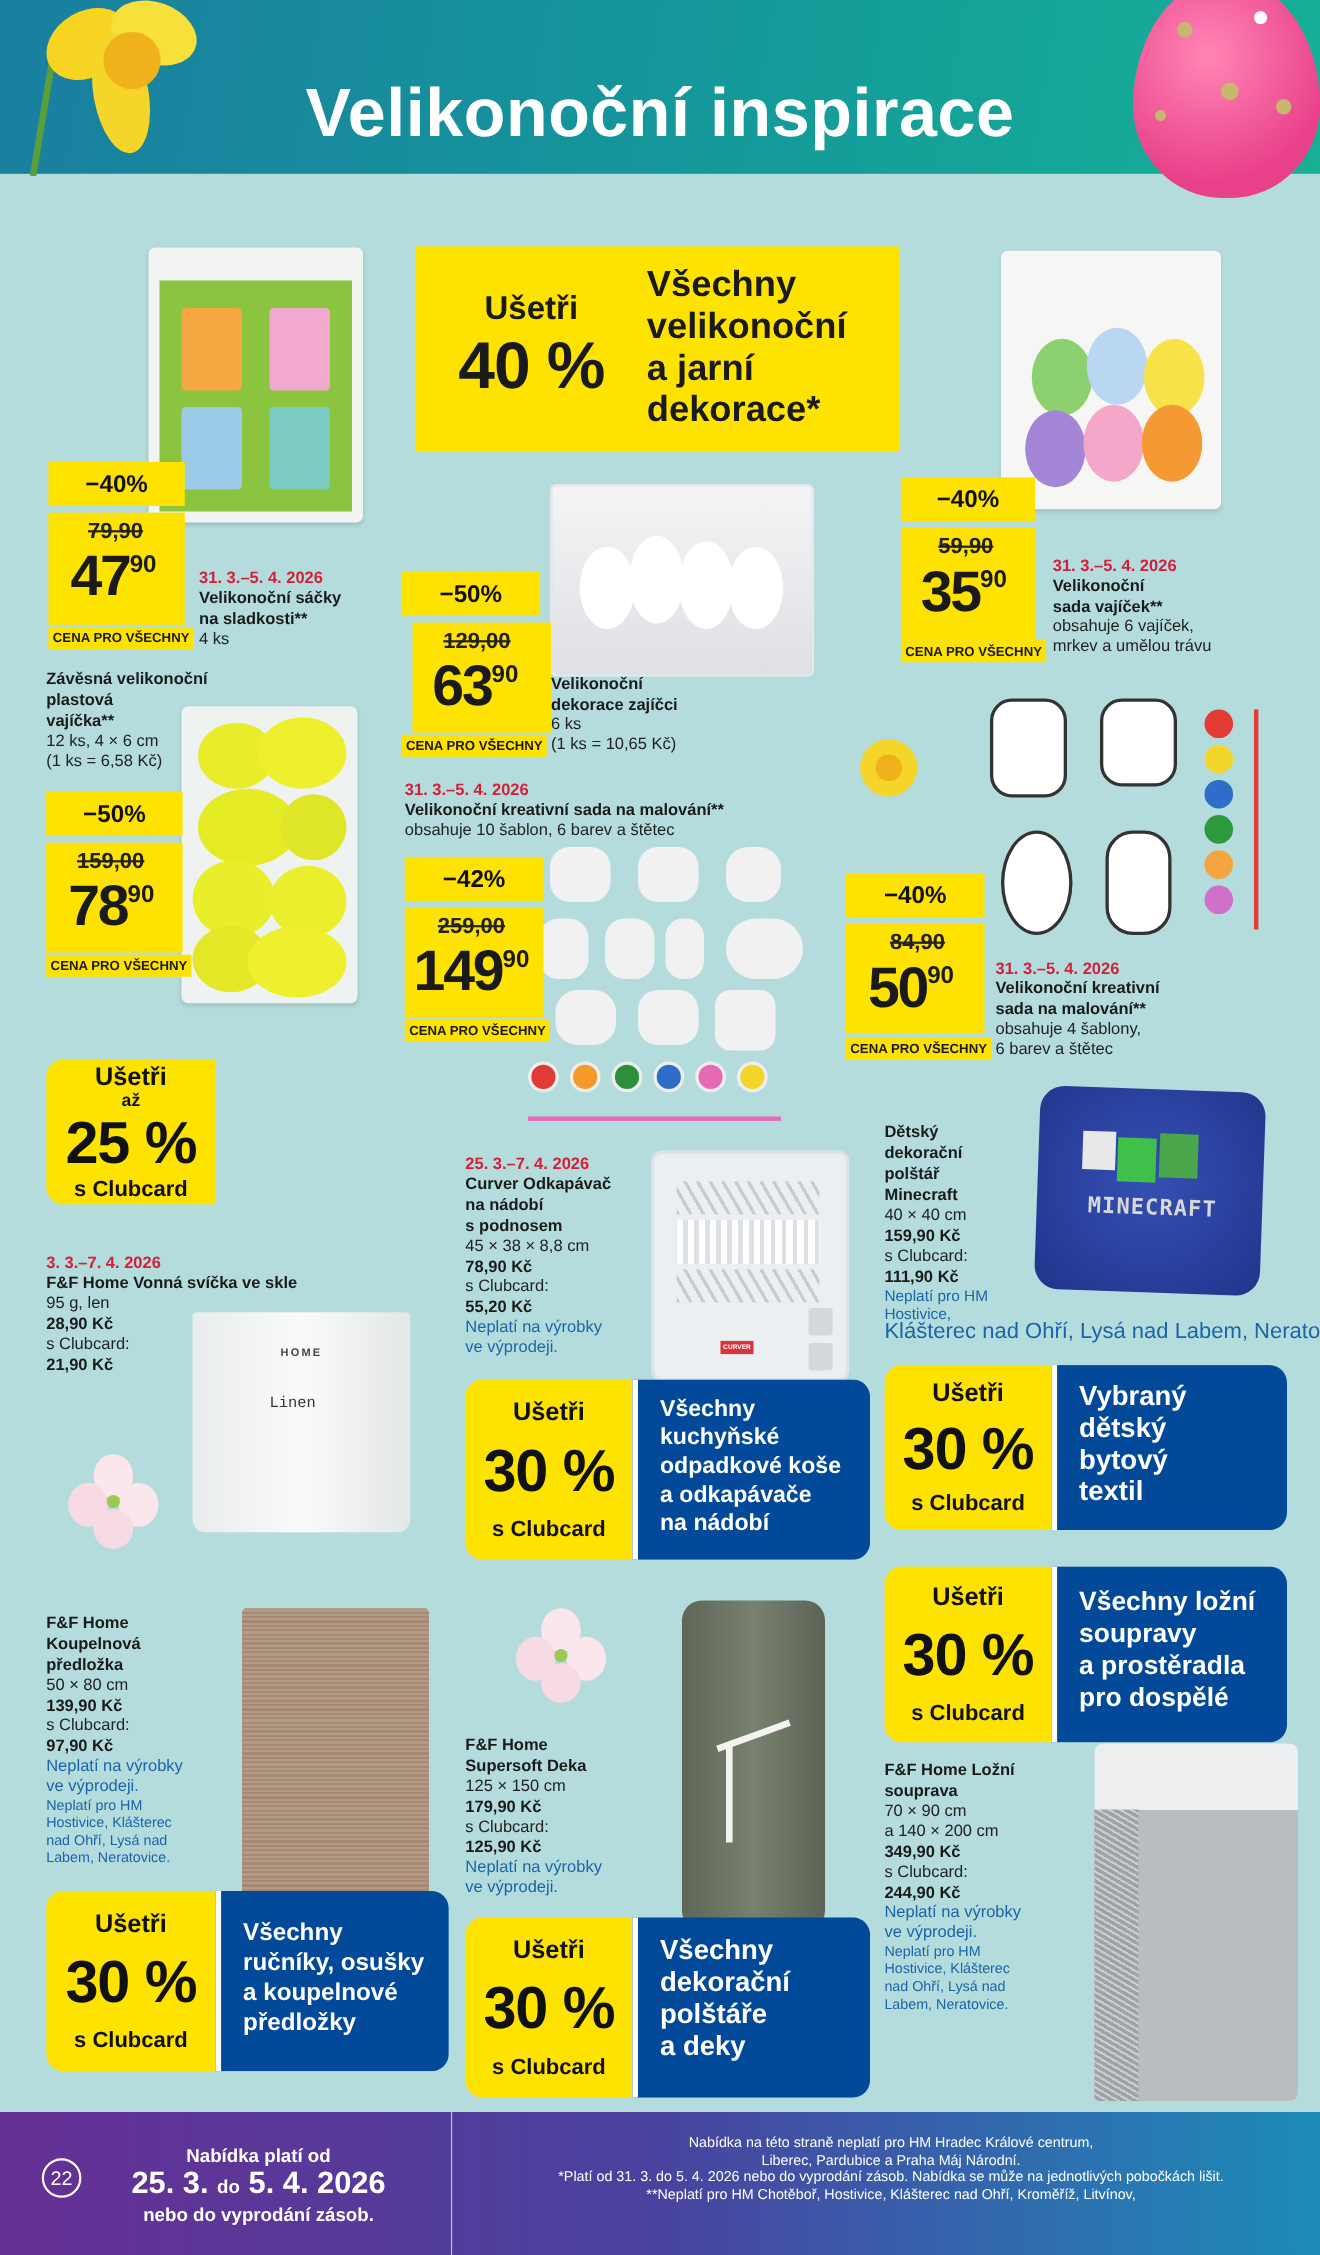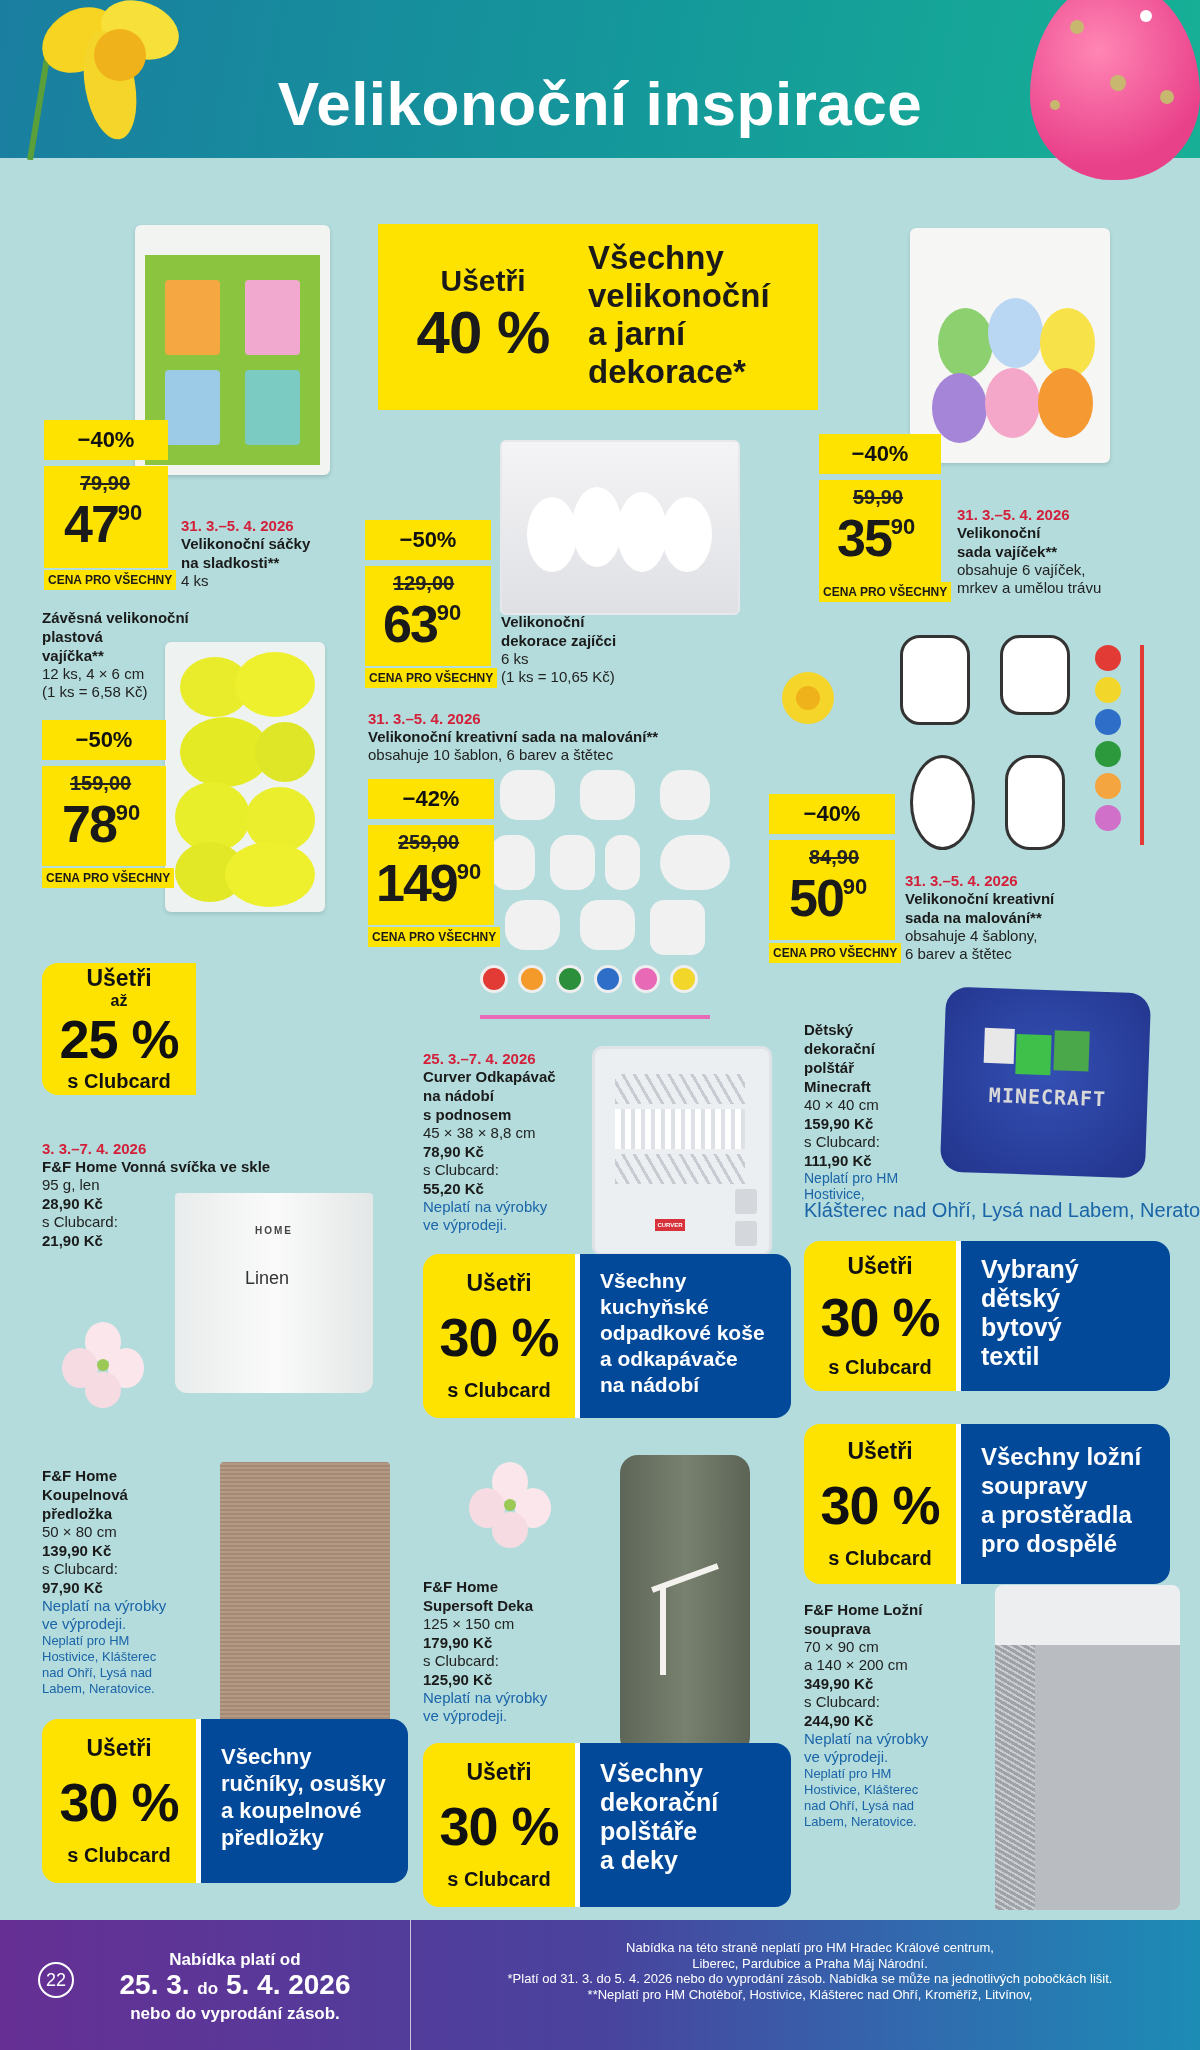--- a/index.html
+++ b/index.html
@@ -119,21 +119,21 @@
 </div>
 <div class="abs cena" style="left:42px;top:868px">CENA PRO VŠECHNY</div>
 
 <div class="abs img" style="left:500px;top:440px;width:240px;height:175px;background:linear-gradient(180deg,#f4f4f6,#dfe0e4);border:2px solid #e8e8ec">
   <div class="abs" style="left:25px;top:55px;width:50px;height:75px;border-radius:50%;background:#fff"></div>
   <div class="abs" style="left:70px;top:45px;width:50px;height:80px;border-radius:50%;background:#fff"></div>
   <div class="abs" style="left:115px;top:50px;width:50px;height:80px;border-radius:50%;background:#fff"></div>
   <div class="abs" style="left:160px;top:55px;width:50px;height:75px;border-radius:50%;background:#fff"></div>
 </div>
 <div class="abs disc" style="left:365px;top:520px;width:126px;height:40px;font-size:22px">−50%</div>
-<div class="abs pricebox" style="left:365px;top:566px;width:126px;height:100px">
+<div class="abs pricebox" style="left:375px;top:566px;width:126px;height:100px">
   <div class="abs old" style="left:28px;top:6px">129,00</div>
   <div class="abs big" style="left:18px;top:32px"><span>63</span><sup>90</sup></div>
 </div>
 <div class="abs cena" style="left:365px;top:668px">CENA PRO VŠECHNY</div>
 <div class="abs" style="left:501px;top:612px">
   <div class="pname">Velikonoční</div>
   <div class="pname">dekorace zajíčci</div>
   <div class="pdesc">6 ks</div>
   <div class="pdesc">(1 ks = 10,65 Kč)</div>
 </div>
@@ -238,21 +238,21 @@
 <div class="abs" style="left:42px;top:1140px">
   <div class="date">3. 3.–7. 4. 2026</div>
   <div class="pname">F&amp;F Home Vonná svíčka ve skle</div>
   <div class="pdesc">95 g, len</div>
   <div class="pname">28,90 Kč</div>
   <div class="pdesc">s Clubcard:</div>
   <div class="pname">21,90 Kč</div>
 </div>
 <div class="abs" style="left:175px;top:1193px;width:198px;height:200px;background:linear-gradient(90deg,#e9ecec,#fafafa 50%,#e4e7e7);border-radius:4px 4px 12px 12px">
   <div class="abs" style="left:0;width:198px;top:32px;text-align:center;font-size:10px;letter-spacing:2px;color:#444;font-weight:bold">HOME</div>
-  <div class="abs" style="left:70px;top:75px;font-family:Liberation Sans, sans-serif;font-size:18px;color:#333">Linen</div>
+  <div class="abs" style="left:70px;top:75px;font-family:Liberation Mono, monospace;font-size:14px;color:#333">Linen</div>
 </div>
 <svg class="abs" style="left:58px;top:1320px;width:90px;height:90px" viewBox="0 0 90 90">
   <ellipse cx="45" cy="22" rx="18" ry="20" fill="#fbe6ec"></ellipse>
     <ellipse cx="22" cy="48" rx="18" ry="20" fill="#f7dbe3"></ellipse>
     <ellipse cx="68" cy="48" rx="18" ry="20" fill="#fbe6ec"></ellipse>
     <ellipse cx="45" cy="70" rx="18" ry="18" fill="#f7dbe3"></ellipse>
     <circle cx="45" cy="45" r="6" fill="#9cc856"></circle>
 </svg>
 
 <div class="abs" style="left:423px;top:1050px">

